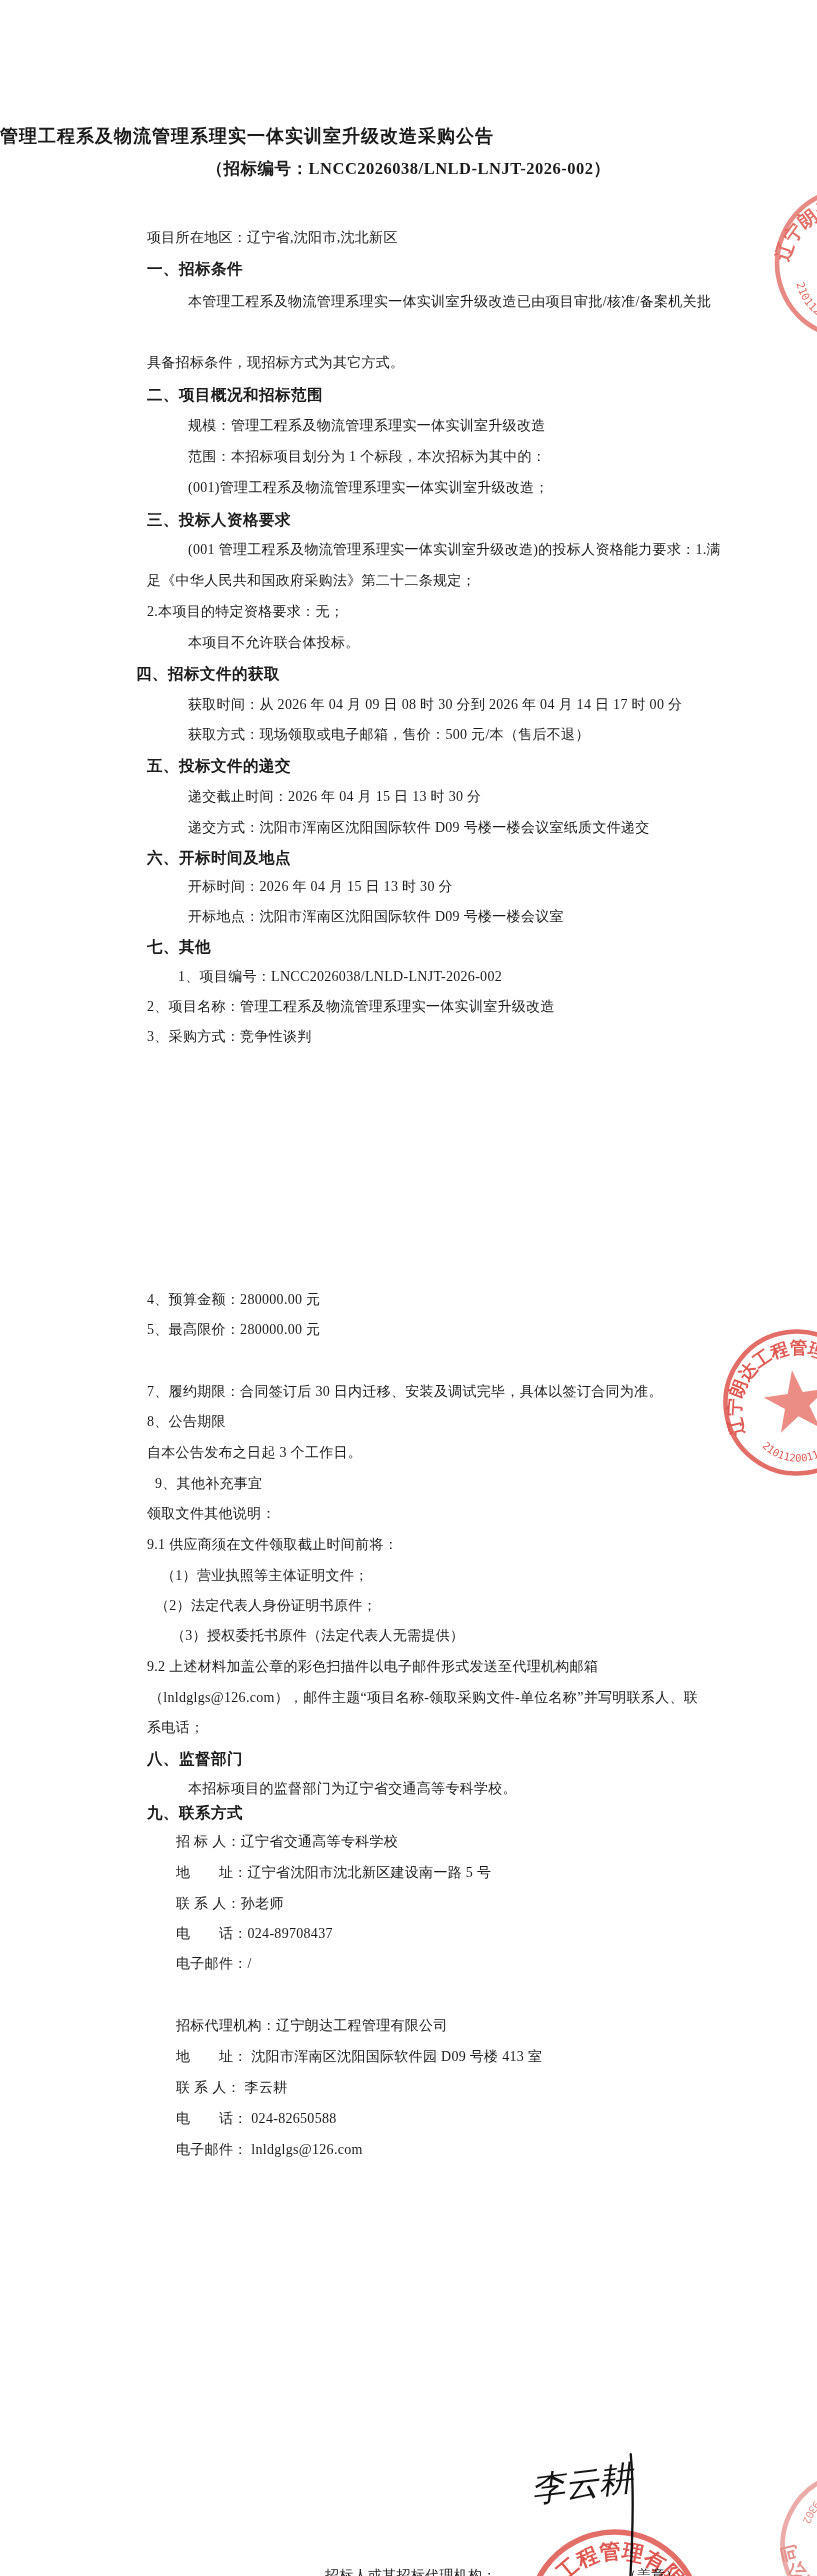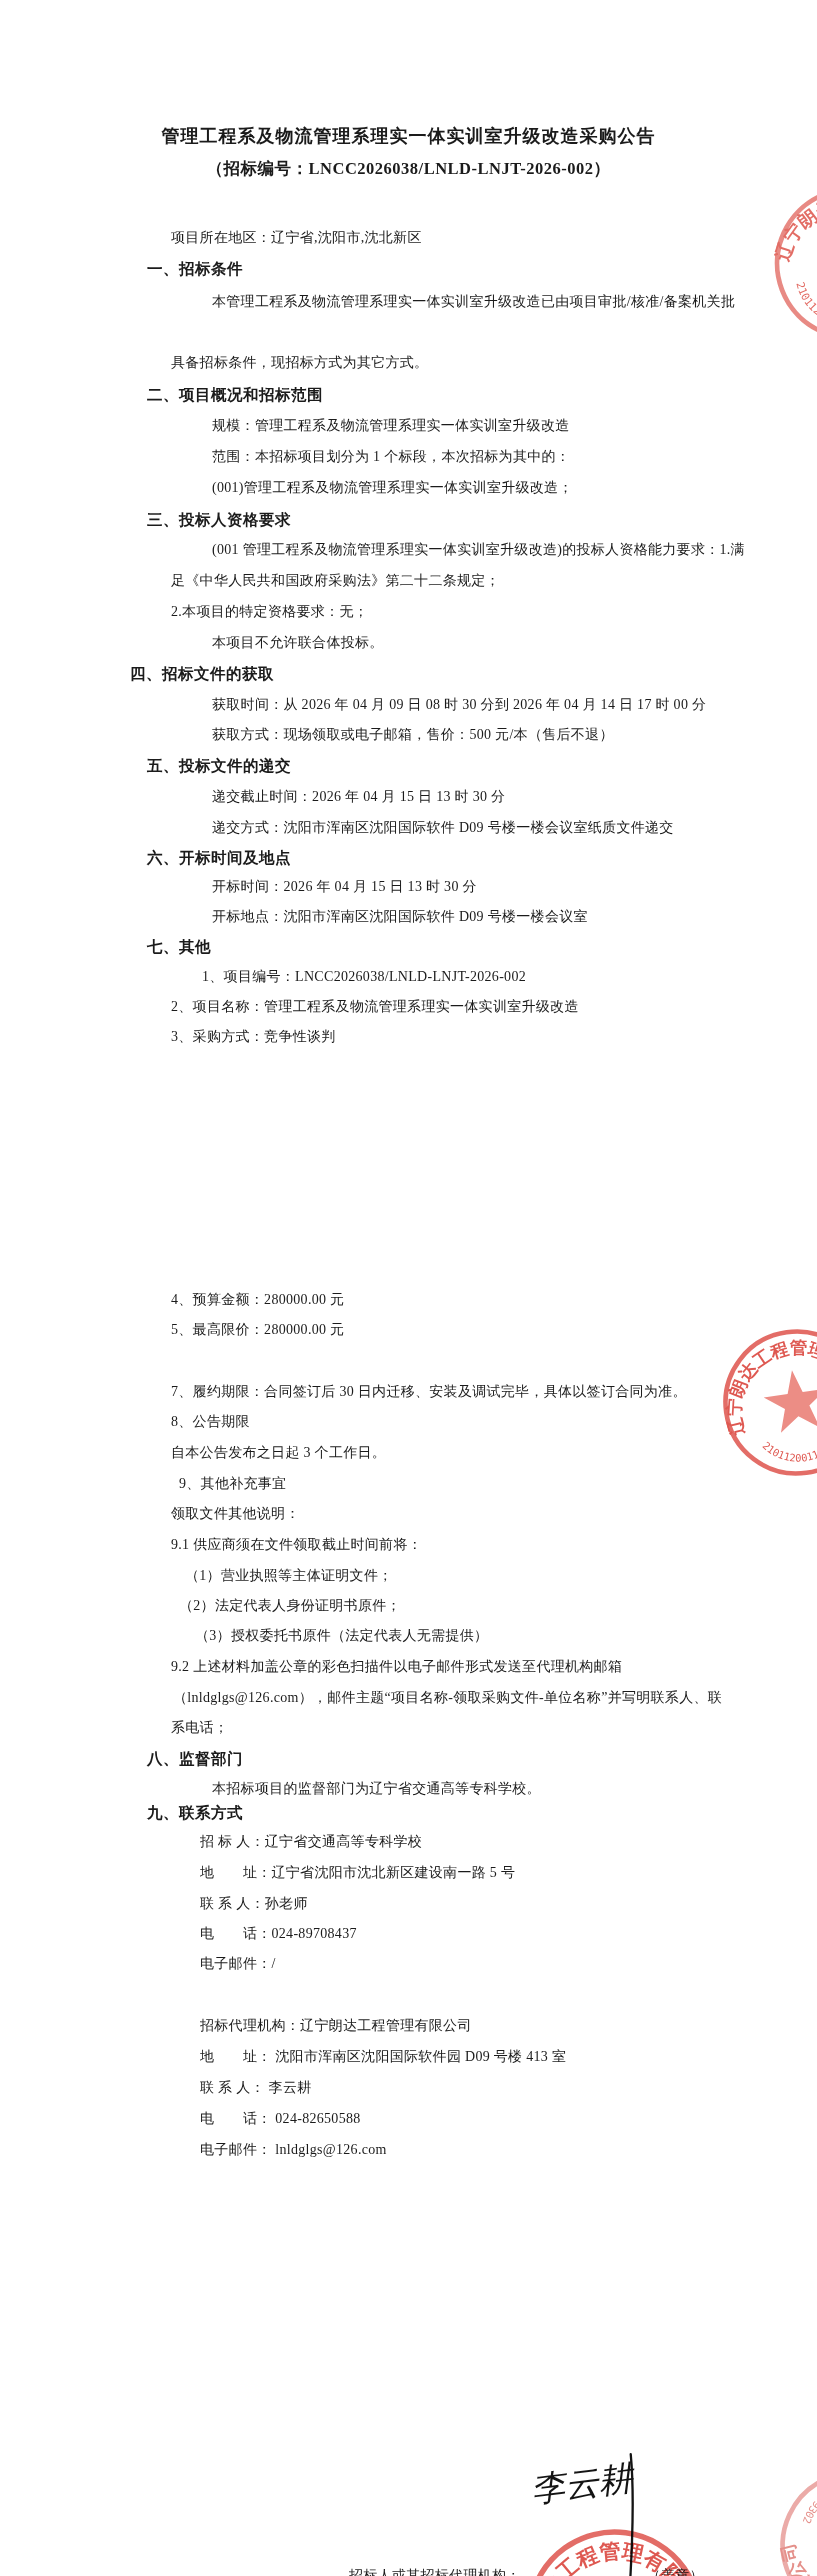--- a/index.html
+++ b/index.html
@@ -1,24 +1,24 @@
 <!DOCTYPE html>
 <html style="font-size:8.2px"><head>
 <meta charset="utf-8">
 <style>
   html,body { margin:0; padding:0; background:#ffffff; }
   .page {
     position:relative; width:817px; height:3465px; background:#ffffff;
     overflow:hidden; font-family:"Liberation Serif","DejaVu Serif",serif;
     color:#1b1b1b;
   }
-  .ln { position:absolute; white-space:nowrap; font-size:14px; line-height:1.2; letter-spacing:0.3px;margin-left:24px; }
+  .ln { position:absolute; white-space:nowrap; font-size:14px; line-height:1.2; letter-spacing:0.3px; }
   .hd { position:absolute; white-space:nowrap; font-weight:bold; font-size:15.5px; line-height:1.2;
         font-family:Liberation Sans, sans-serif; letter-spacing:0.5px; }
-  .title { position:absolute; left:0; width:100%; text-align:center; font-weight:bold;
+  .title { position:absolute; left:0; width:100%; font-weight:bold;
            font-size:18px; letter-spacing:1px; }
   .subtitle { position:absolute; left:0; width:100%; text-align:center; font-weight:bold;
               font-size:16.5px; letter-spacing:0.5px; }
   .ul { display:inline-block; height:1em; border-bottom:1px solid #161616; vertical-align:baseline; }
   .stamp { position:absolute; mix-blend-mode:multiply; opacity:0.92; }
   .sig { position:absolute; }
 </style>
 </head>
 <body>
 
@@ -37,21 +37,21 @@
   <div class="ln" style="top:418px;left:188px">规模：管理工程系及物流管理系理实一体实训室升级改造</div>
   <div class="ln" style="top:449px;left:188px">范围：本招标项目划分为 1 个标段，本次招标为其中的：</div>
   <div class="ln" style="top:480px;left:188px">(001)管理工程系及物流管理系理实一体实训室升级改造；</div>
 
   <div class="hd" style="top:511px;left:147px">三、投标人资格要求</div>
   <div class="ln" style="top:542px;left:188px">(001 管理工程系及物流管理系理实一体实训室升级改造)的投标人资格能力要求：1.满</div>
   <div class="ln" style="top:573px;left:147px">足《中华人民共和国政府采购法》第二十二条规定；</div>
   <div class="ln" style="top:604px;left:147px">2.本项目的特定资格要求：无；</div>
   <div class="ln" style="top:635px;left:188px">本项目不允许联合体投标。</div>
 
-  <div class="hd" style="top:665px;left:130px">四、招标文件的获取</div>
+  <div class="hd" style="top:665px;left:136px">四、招标文件的获取</div>
   <div class="ln" style="top:697px;left:188px">获取时间：从 2026 年 04 月 09 日 08 时 30 分到 2026 年 04 月 14 日 17 时 00 分</div>
   <div class="ln" style="top:727px;left:188px">获取方式：现场领取或电子邮箱，售价：500 元/本（售后不退）</div>
 
   <div class="hd" style="top:757px;left:147px">五、投标文件的递交</div>
   <div class="ln" style="top:789px;left:188px">递交截止时间：2026 年 04 月 15 日 13 时 30 分</div>
   <div class="ln" style="top:820px;left:188px">递交方式：沈阳市浑南区沈阳国际软件 D09 号楼一楼会议室纸质文件递交</div>
 
   <div class="hd" style="top:849px;left:147px">六、开标时间及地点</div>
   <div class="ln" style="top:879px;left:188px">开标时间：2026 年 04 月 15 日 13 时 30 分</div>
   <div class="ln" style="top:909px;left:188px">开标地点：沈阳市浑南区沈阳国际软件 D09 号楼一楼会议室</div>

